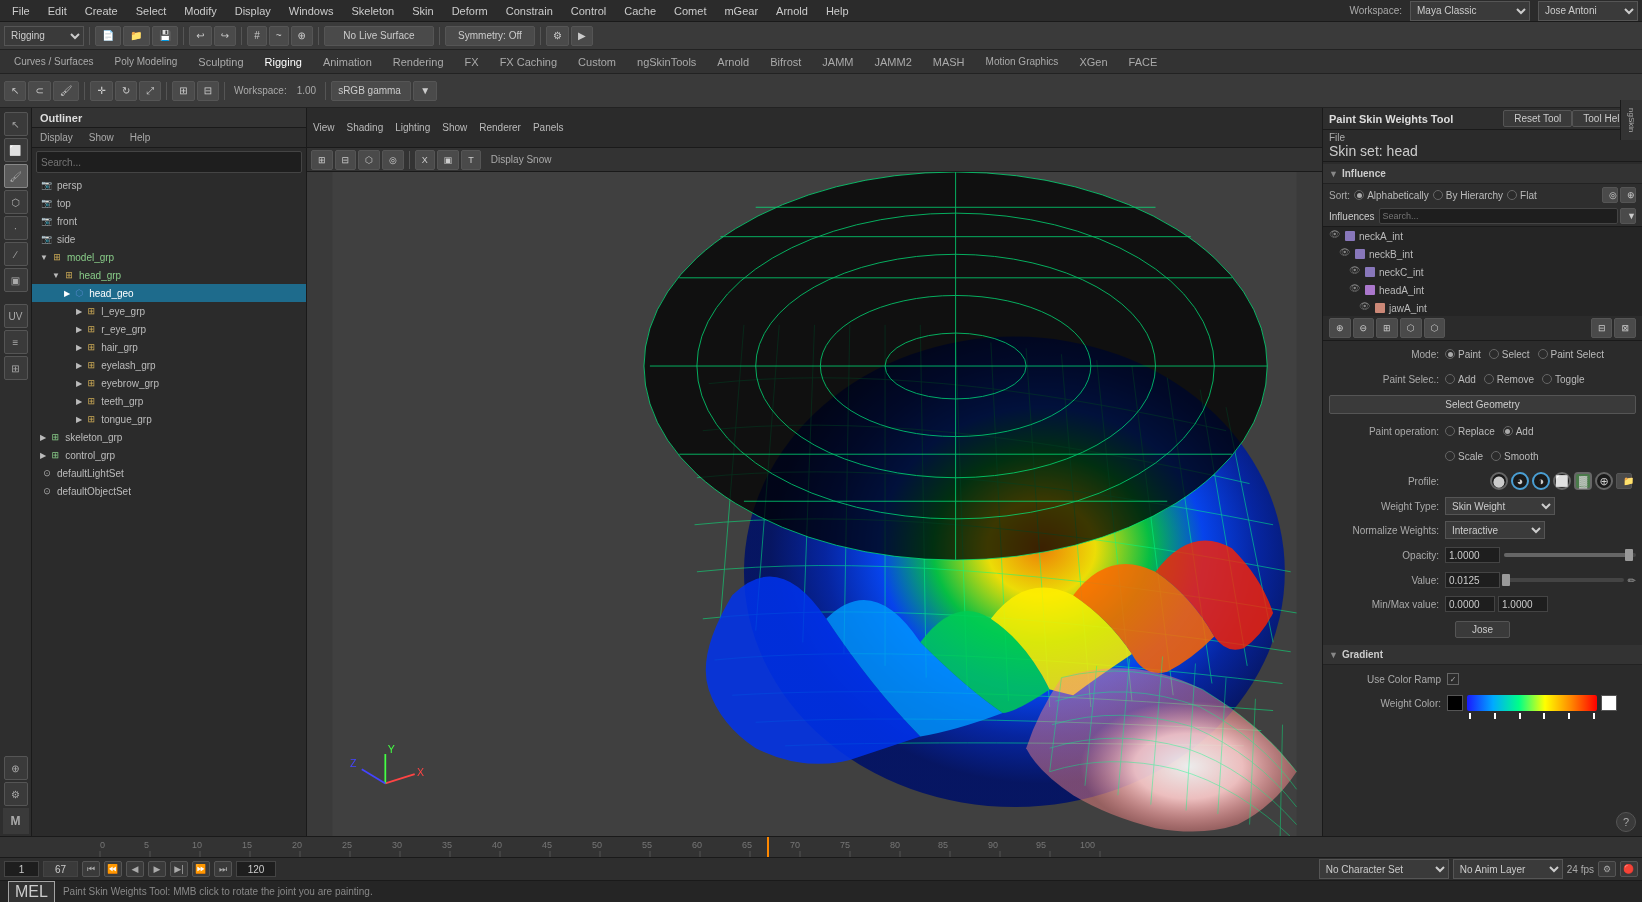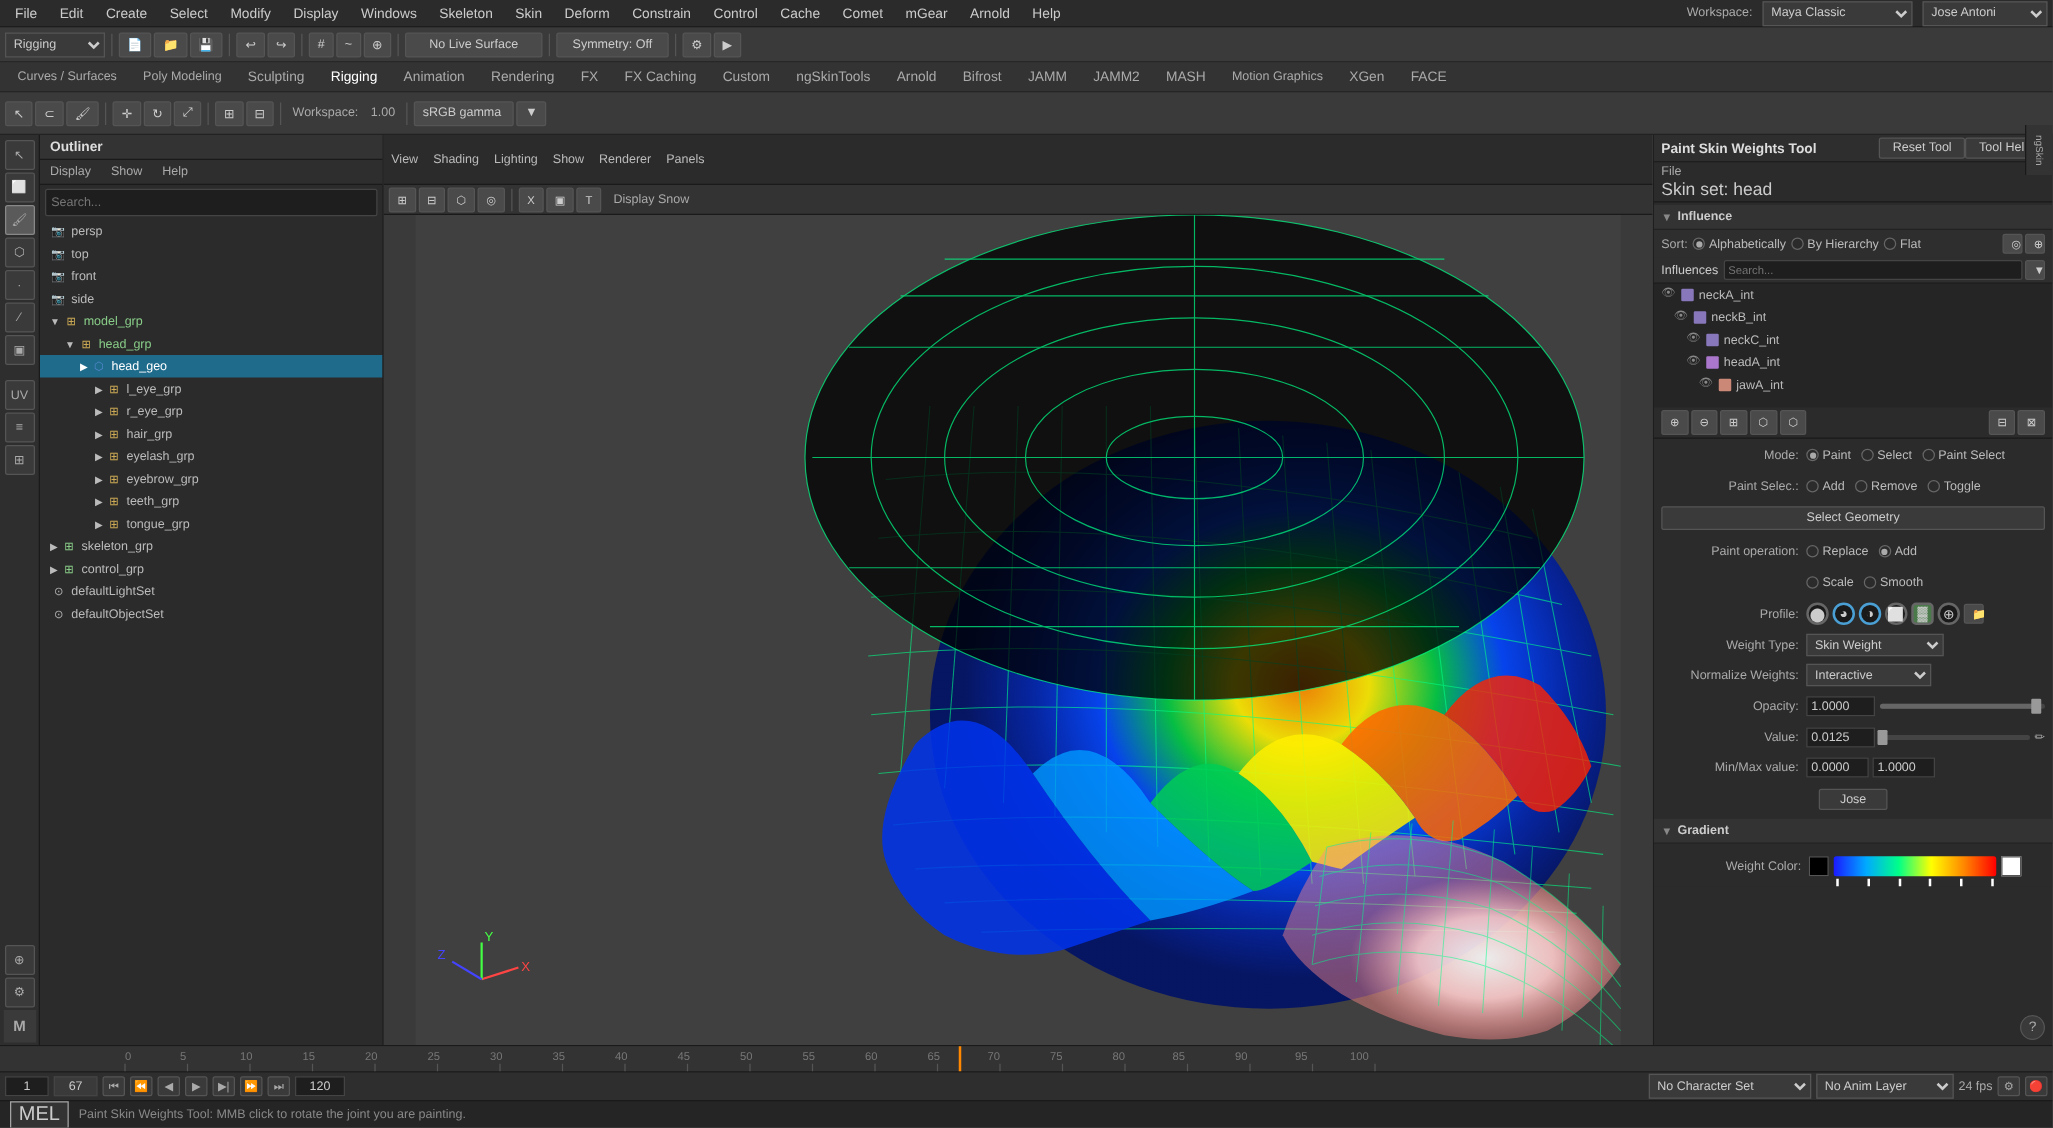--- a/index.html
+++ b/index.html
@@ -1101,21 +1101,21 @@
           <div class="radio-dot"></div>
           <span>Scale</span>
         </div>
         <div class="radio-item">
           <div class="radio-dot"></div>
           <span>Smooth</span>
         </div>
       </div>
     </div>
 
-    <div class="prop-row" style="margin: 3px 6px;">
+    <div class="prop-row" style="margin: 3px 6px; gap: 45px;">
       <span class="prop-label">Profile:</span>
       <div class="profile-buttons">
         <div class="profile-btn" style="background:#1a1a1a; width:18px;height:18px;border-radius:50%;">⬤</div>
         <div class="profile-btn" style="background:#1a1a1a; width:18px;height:18px;border-radius:50%;border-color:#4a9fd4;">◕</div>
         <div class="profile-btn active" style="background:#1a1a1a; width:18px;height:18px;border-radius:50%;">◑</div>
         <div class="profile-btn" style="background:#1a1a1a; width:18px;height:18px;">⬜</div>
         <div class="profile-btn" style="background:#4a7a4a; width:18px;height:18px;border-radius:4px;">▓</div>
         <div class="profile-btn" style="background:#1a1a1a; width:18px;height:18px;">⊕</div>
         <div class="toolbar-btn" style="width:16px;height:16px;font-size:9px;">📁</div>
       </div>
@@ -1168,20 +1168,24 @@
       <button class="flood-btn">Jose</button>
     </div>
 
     <div class="section-header">
       <span class="collapse-arrow">▼</span>
       <span>Gradient</span>
     </div>
 
     <div class="section-content">
 
+      <div class="prop-row">
+        <span class="prop-label">Use Color Ramp</span>
+        <div class="checkbox checked"></div>
+      </div>
 
       <div class="prop-row" style="margin-top:4px;">
         <span class="prop-label">Weight Color:</span>
         <div style="width:16px;height:16px;background:#000000;border:1px solid #555;cursor:pointer;"></div>
         <div class="weight-gradient" style="cursor:pointer;">
           <div class="gradient-markers">
             <div class="gradient-marker"></div>
             <div class="gradient-marker"></div>
             <div class="gradient-marker"></div>
             <div class="gradient-marker"></div>

